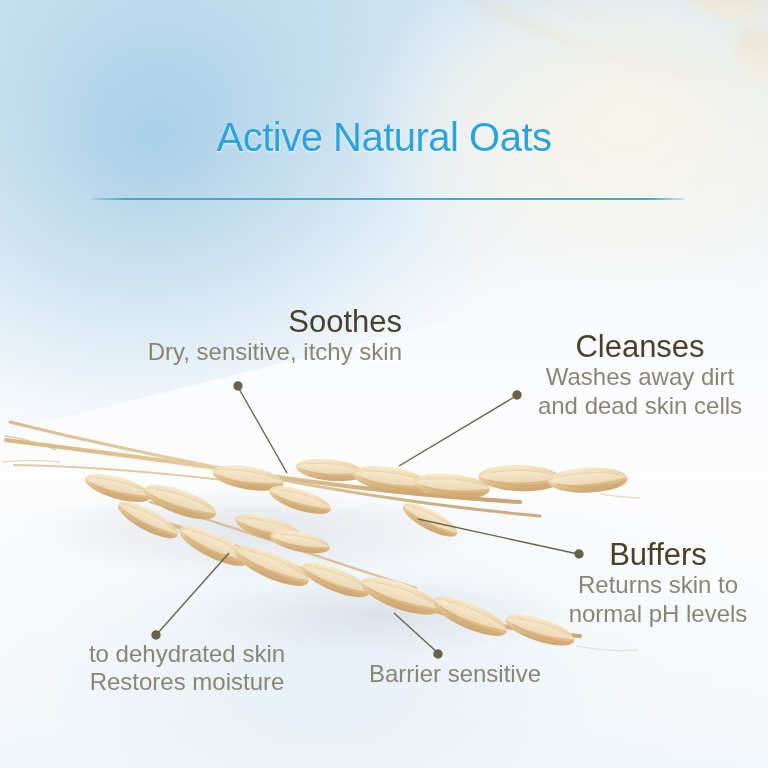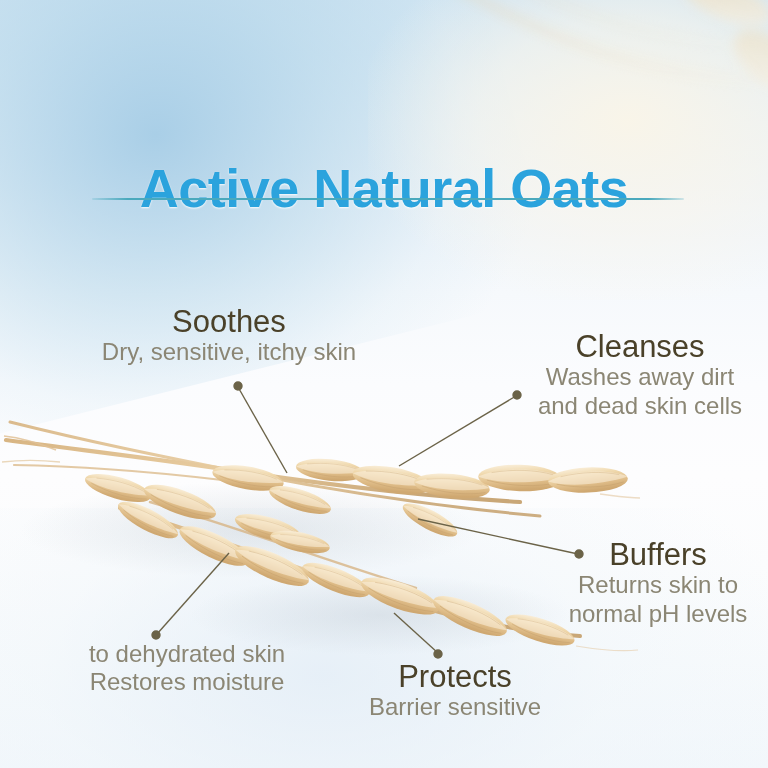--- a/index.html
+++ b/index.html
@@ -87,27 +87,26 @@
   
   .title-block {
     position: absolute;
     left: 0;
     top: 116px;
     width: 768px;
     text-align: center;
   }
   .title {
     font-family: "Liberation Sans", sans-serif;
-    font-size: 54px;
-    font-weight: 700;
+    font-size: 40px;
+    font-weight: 400;
     letter-spacing: -0.5px;
     color: #2ba3dd;
     line-height: 1.05;
     text-shadow: 0 1px 2px rgba(255,255,255,0.9);
-    margin-top: 44px;
   }
   .title-rule {
     position: absolute;
     left: 92px;
     top: 198px;
     width: 592px;
     height: 2px;
     background: linear-gradient(90deg,
       rgba(95,180,199,0.25) 0%,
       #4aa9bd 6%,
@@ -309,21 +308,21 @@
       <circle cx="579" cy="554" r="4"></circle>
 
       <line x1="157" y1="634" x2="229" y2="553"></line>
       <circle cx="156" cy="635" r="4"></circle>
 
       <line x1="438" y1="653" x2="394" y2="613"></line>
       <circle cx="438" cy="654" r="4"></circle>
     </g>
   </svg>
 
-  <div class="callout c-center" style="left:84px; top:305px; width:290px;">
+  <div class="callout c-center" style="left:112px; top:305px; width:290px;text-align:right;">
     <div class="headline">Soothes</div>
     <div class="sub">Dry, sensitive, itchy skin</div>
   </div>
 
   <div class="callout c-center" style="left:506px; top:330px; width:268px;">
     <div class="headline">Cleanses</div>
     <div class="sub">Washes away dirt</div>
     <div class="sub">and dead skin cells</div>
   </div>
 
@@ -332,17 +331,16 @@
     <div class="sub">Returns skin to</div>
     <div class="sub">normal pH levels</div>
   </div>
 
   <div class="callout c-center" style="left:42px; top:640px; width:290px;">
     <div class="sub">to dehydrated skin</div>
     <div class="sub">Restores moisture</div>
   </div>
 
   <div class="callout c-center" style="left:340px; top:660px; width:230px;">
-    <div class="headline">Protects</div>
     <div class="sub">Barrier sensitive</div>
   </div>
 
 </div>
 
 </body></html>

